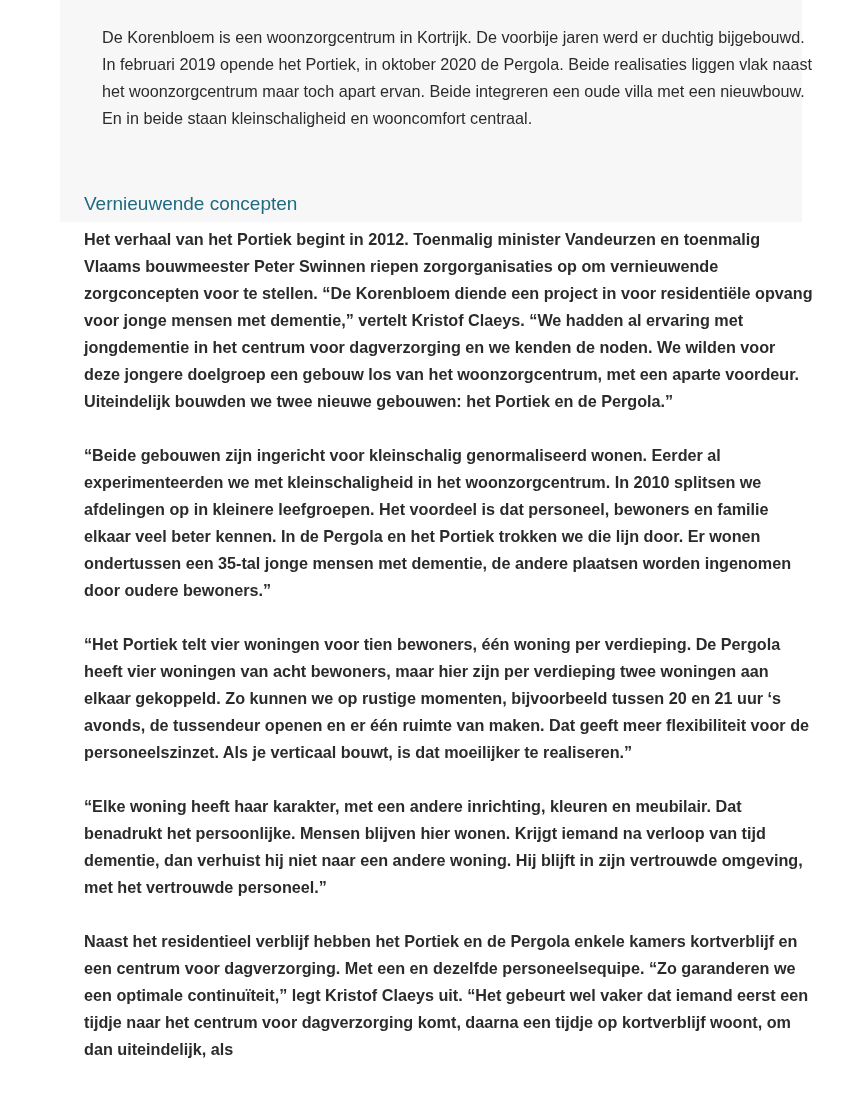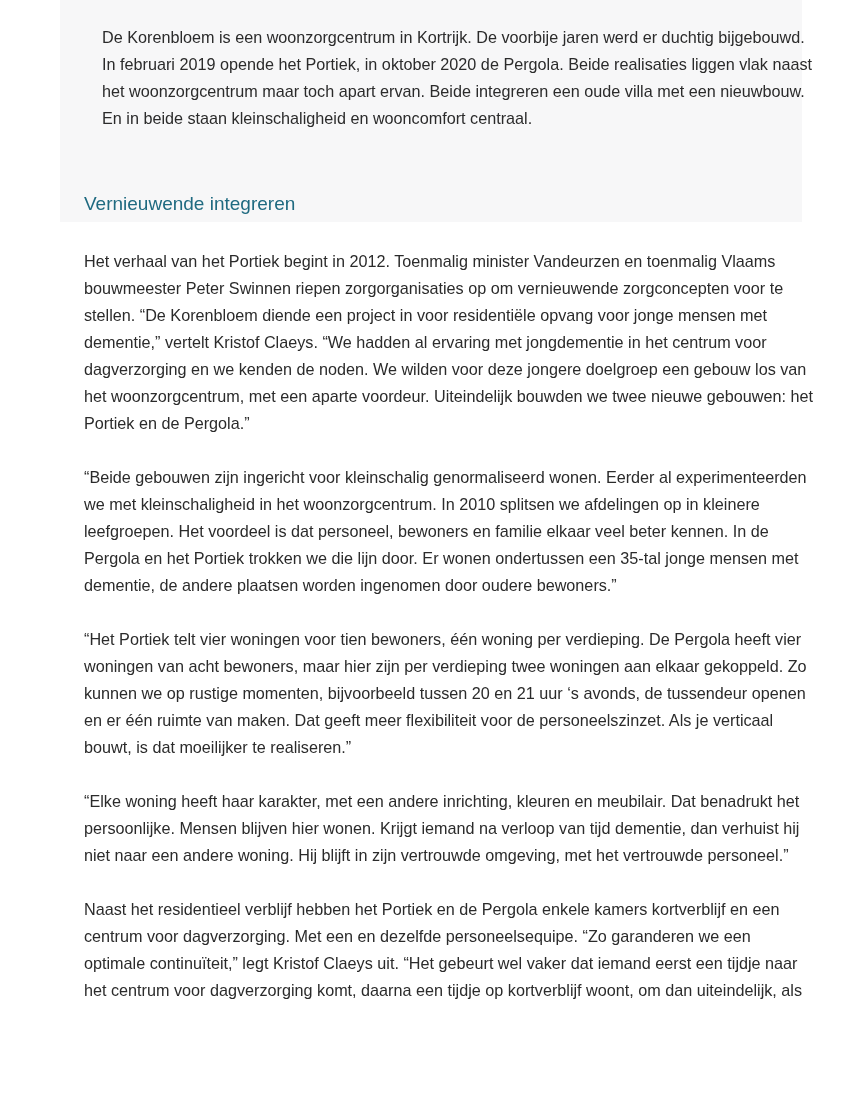--- a/index.html
+++ b/index.html
@@ -15,34 +15,34 @@
     }
     .intro-text {
       position: absolute; left: 84px; top: 6px; width: 720px;
       font-size: 16.2px; line-height: 27px; margin: 18px;
     }
     .section-heading {
       position: absolute; left: 84px; top: 190px; margin: 0;
       font-size: 19px; font-weight: normal; color: #1f6a80; line-height: 28px;
     }
     .body-text {
-      position: absolute; left: 84px; top: 248px; width: 730px;
+      position: absolute; left: 84px; top: 226px; width: 730px; font-weight: bold;
     }
     .body-text p {
       margin: 0 0 27px 0;
       font-size: 16.2px; line-height: 27px;
     }
   </style>
 </head>
 <body>
 
 <div class="intro-box"></div>
 <p class="intro-text">De Korenbloem is een woonzorgcentrum in Kortrijk. De voorbije jaren werd er duchtig bijgebouwd. In februari 2019 opende het Portiek, in oktober 2020 de Pergola. Beide realisaties liggen vlak naast het woonzorgcentrum maar toch apart ervan. Beide integreren een oude villa met een nieuwbouw. En in beide staan kleinschaligheid en wooncomfort centraal.</p>
 
-<h2 class="section-heading">Vernieuwende integreren</h2>
+<h2 class="section-heading">Vernieuwende concepten</h2>
 
 <div class="body-text">
   <p>Het verhaal van het Portiek begint in 2012. Toenmalig minister Vandeurzen en toenmalig Vlaams bouwmeester Peter Swinnen riepen zorgorganisaties op om vernieuwende zorgconcepten voor te stellen. “De Korenbloem diende een project in voor residentiële opvang voor jonge mensen met dementie,” vertelt Kristof Claeys. “We hadden al ervaring met jongdementie in het centrum voor dagverzorging en we kenden de noden. We wilden voor deze jongere doelgroep een gebouw los van het woonzorgcentrum, met een aparte voordeur. Uiteindelijk bouwden we twee nieuwe gebouwen: het Portiek en de Pergola.”</p>
   <p>“Beide gebouwen zijn ingericht voor kleinschalig genormaliseerd wonen. Eerder al experimenteerden we met kleinschaligheid in het woonzorgcentrum. In 2010 splitsen we afdelingen op in kleinere leefgroepen. Het voordeel is dat personeel, bewoners en familie elkaar veel beter kennen. In de Pergola en het Portiek trokken we die lijn door. Er wonen ondertussen een 35-tal jonge mensen met dementie, de andere plaatsen worden ingenomen door oudere bewoners.”</p>
   <p>“Het Portiek telt vier woningen voor tien bewoners, één woning per verdieping. De Pergola heeft vier woningen van acht bewoners, maar hier zijn per verdieping twee woningen aan elkaar gekoppeld. Zo kunnen we op rustige momenten, bijvoorbeeld tussen 20 en 21 uur ‘s avonds, de tussendeur openen en er één ruimte van maken. Dat geeft meer flexibiliteit voor de personeelszinzet. Als je verticaal bouwt, is dat moeilijker te realiseren.”</p>
   <p>“Elke woning heeft haar karakter, met een andere inrichting, kleuren en meubilair. Dat benadrukt het persoonlijke. Mensen blijven hier wonen. Krijgt iemand na verloop van tijd dementie, dan verhuist hij niet naar een andere woning. Hij blijft in zijn vertrouwde omgeving, met het vertrouwde personeel.”</p>
   <p>Naast het residentieel verblijf hebben het Portiek en de Pergola enkele kamers kortverblijf en een centrum voor dagverzorging. Met een en dezelfde personeelsequipe. “Zo garanderen we een optimale continuïteit,” legt Kristof Claeys uit. “Het gebeurt wel vaker dat iemand eerst een tijdje naar het centrum voor dagverzorging komt, daarna een tijdje op kortverblijf woont, om dan uiteindelijk, als</p>
 </div>
 
 </body></html>

